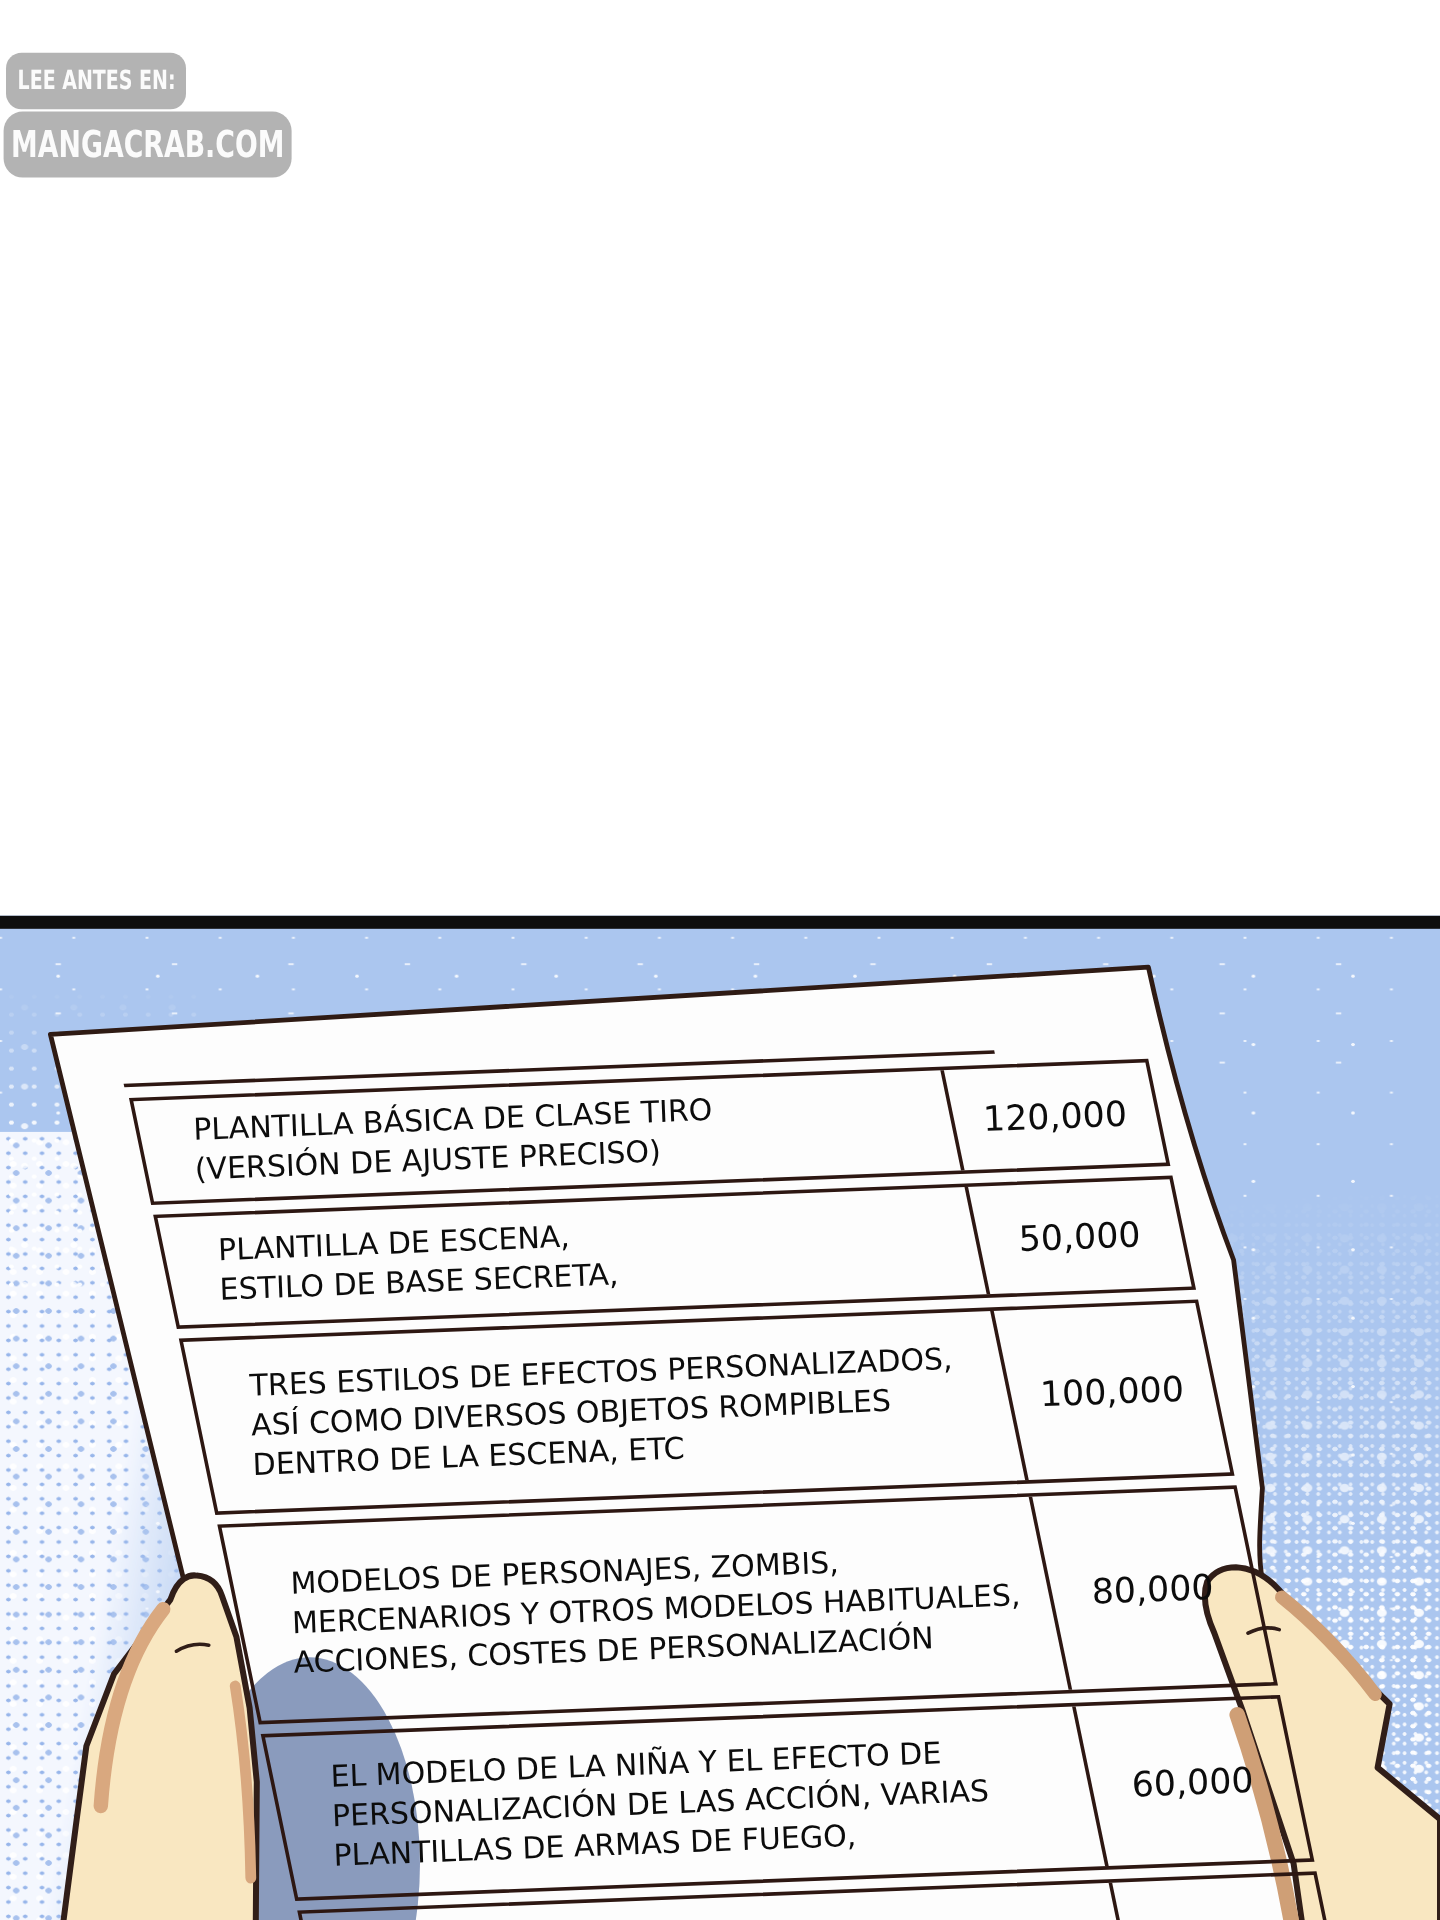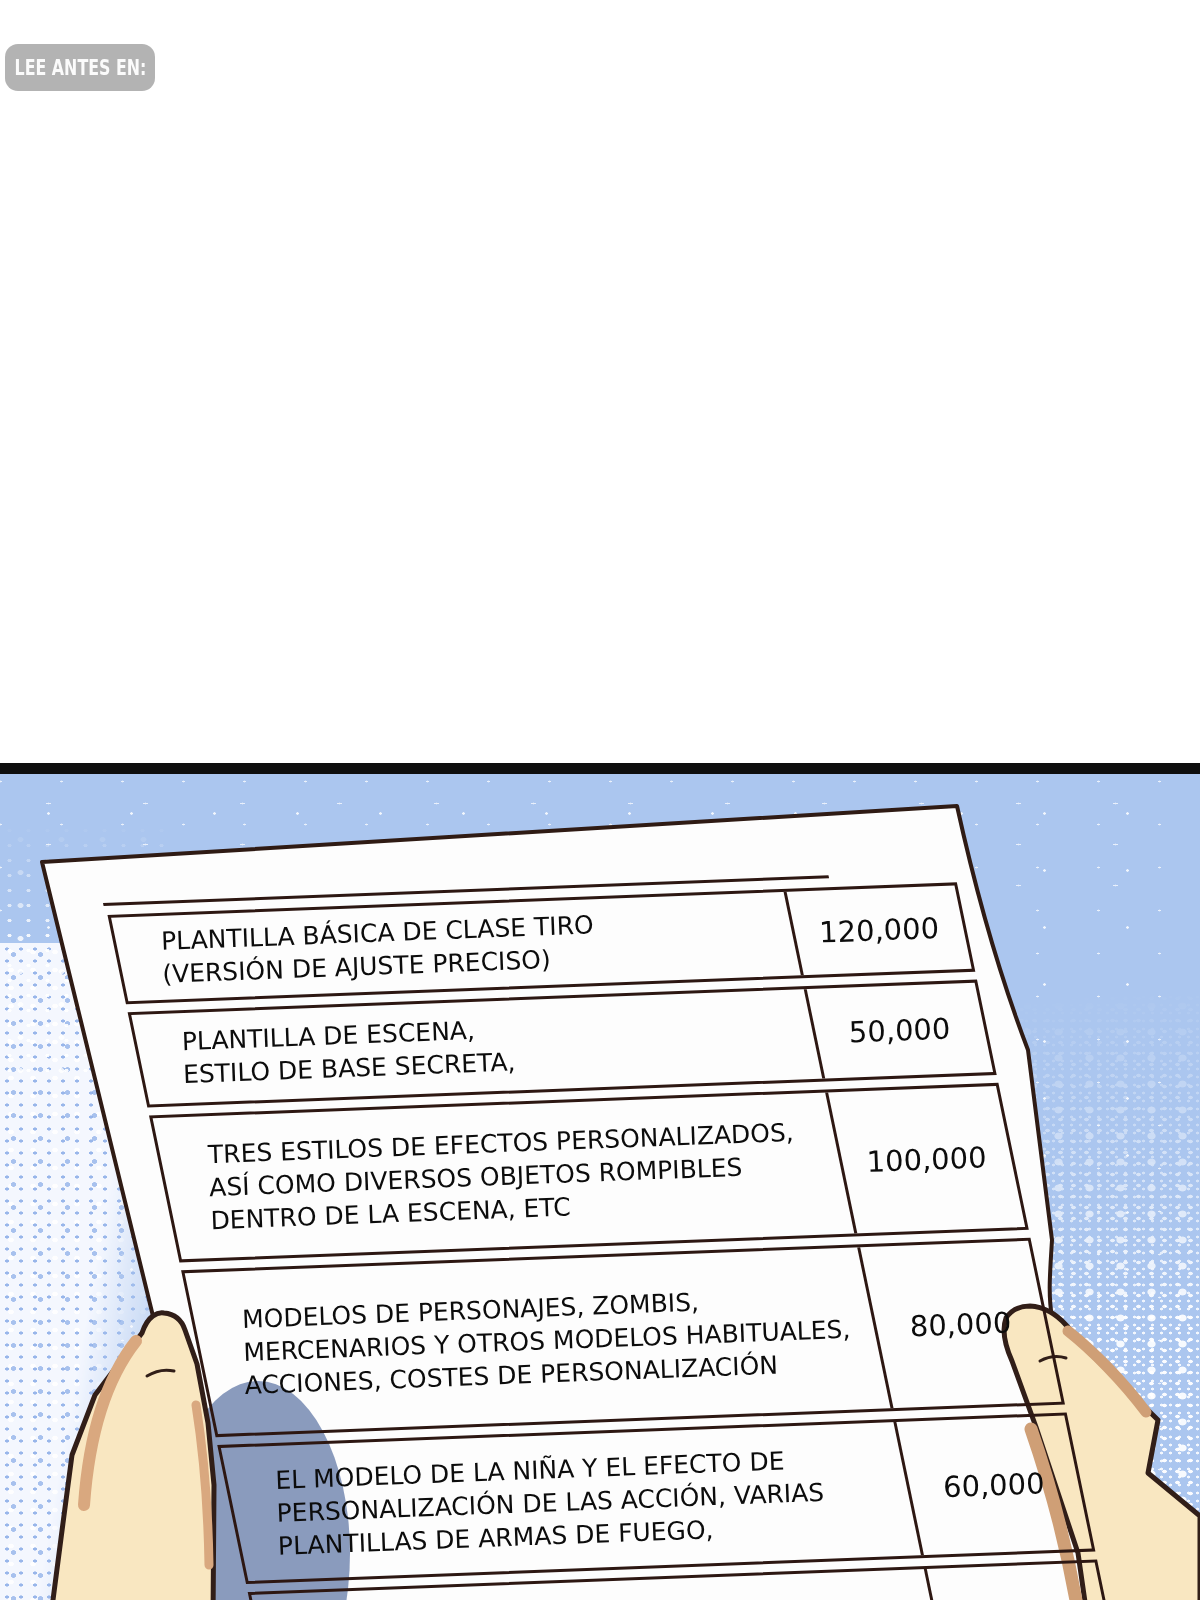--- a/index.html
+++ b/index.html
@@ -72,20 +72,23 @@
   .t-price span{transform:skewX(-9.5deg);display:inline-block;font-size:29px;color:#0c0c0c;}
 </style>
 </head>
 <body>
 
 <div class="page">
 
   <div class="watermark">
     <div class="wm-badge wm-badge-1">
       <span>LEE ANTES EN:</span>
+    </div>
+    <div class="wm-badge wm-badge-2">
+      <span>MANGACRAB.COM</span>
     </div>
   </div>
 
   <div class="panel">
     <div class="tex tex-sparse"></div>
     <div class="tex tex-left"></div>
     <div class="tex tex-left-fade"></div>
     <div class="tex tex-right"></div>
     <div class="tex tex-top-dashes"></div>
 

